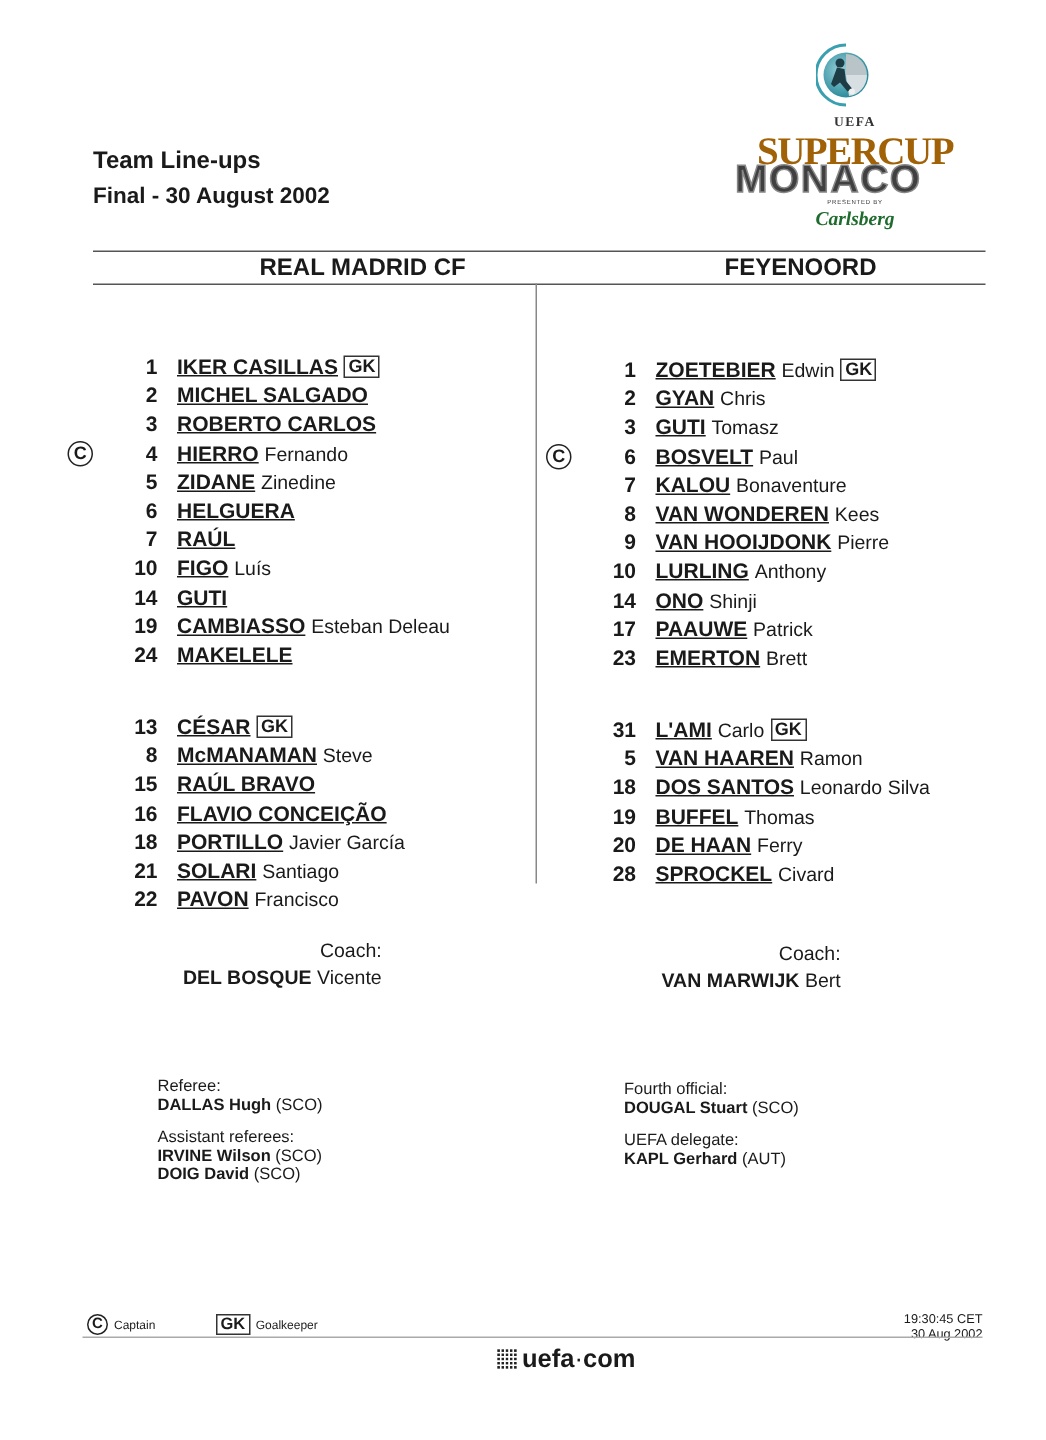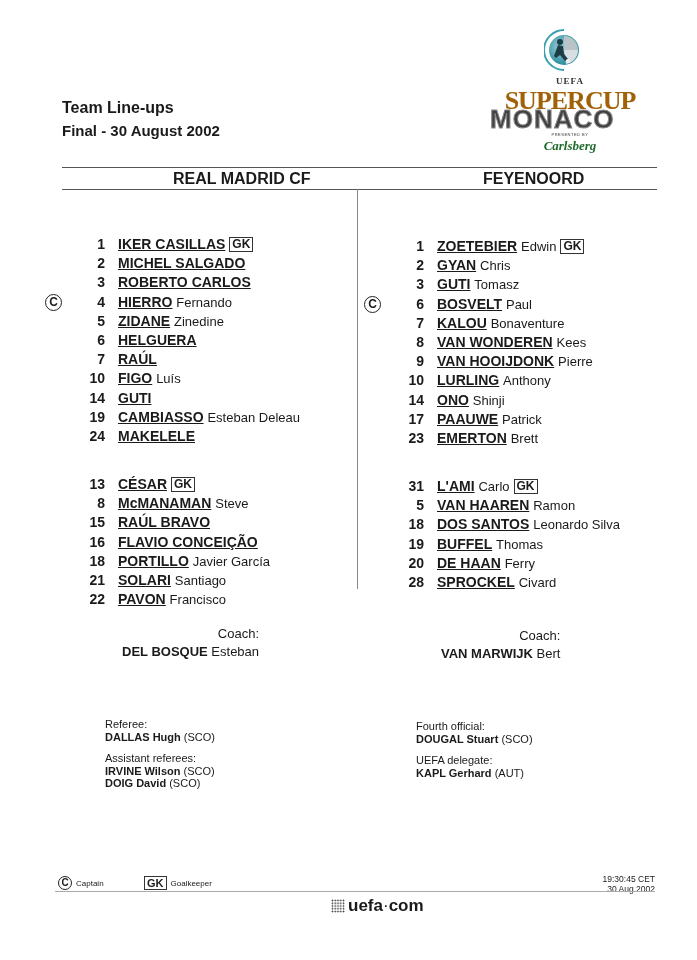--- a/index.html
+++ b/index.html
@@ -167,21 +167,21 @@
       <span class="name"><span class="last">SOLARI</span> <span class="first">Santiago</span></span>
     </div>
   <div class="row">
       <span class="num">22</span>
       <span class="name"><span class="last">PAVON</span> <span class="first">Francisco</span></span>
     </div>
 </div>
 
 <div class="coach" style="left:122px; top:625px;">
   <div class="lbl">Coach:</div>
-  <div><span class="last">DEL BOSQUE</span> <span class="first">Esteban</span></div>
+  <div><span class="last">DEL BOSQUE</span> <span class="first">Vicente</span></div>
 </div>
 
 <div class="roster" style="left:400px; top:237px;">
   <div class="row">
       <span class="num">1</span>
       <span class="name"><span class="last">ZOETEBIER</span> <span class="first">Edwin</span><span class="gk">GK</span></span>
     </div>
   <div class="row">
       <span class="num">2</span>
       <span class="name"><span class="last">GYAN</span> <span class="first">Chris</span></span>

